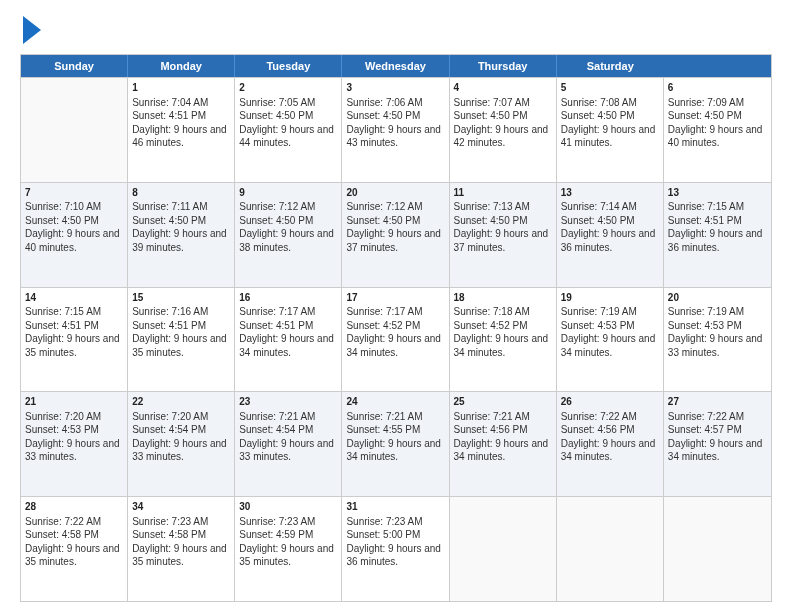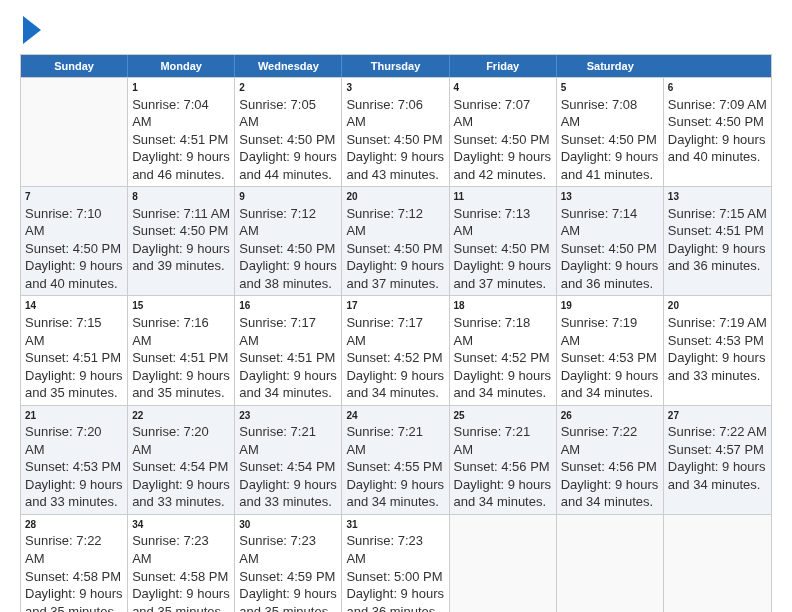--- a/index.html
+++ b/index.html
@@ -101,21 +101,21 @@
     .cal-cell.empty { background: #f9f9f9; }
     .cal-cell.alt-bg { background: #f0f4f8; }
     .day-num {
       font-size: 10px;
       font-weight: bold;
       color: #222;
       display: block;
       margin-bottom: 1px;
     }
     .cell-text {
-      font-size: 13px;
+      font-size: 10px;
       color: #333;
       line-height: 1.35;
       text-align: right;
     }
   </style>
 </head>
 <body>
 
 <div class="page">
   <div class="header">
@@ -129,23 +129,23 @@
     <div class="title-block">
       <div class="main-title"></div>
       <div class="subtitle"></div>
     </div>
   </div>
 
   <div class="calendar">
     <div class="cal-header" id="cal-header-row">
         <div class="cal-header-cell">Sunday</div>
         <div class="cal-header-cell">Monday</div>
+        <div class="cal-header-cell">Tuesday</div>
         <div class="cal-header-cell">Wednesday</div>
         <div class="cal-header-cell">Thursday</div>
-        <div class="cal-header-cell">Friday</div>
         <div class="cal-header-cell">Saturday</div>
       </div>
     <div class="cal-body" id="cal-body">
         <div class="cal-row">
           <div class="cal-cell empty"></div>
           <div class="cal-cell"><span class="day-num">1</span><span class="cell-text">Sunrise: 7:04 AM<br>Sunset: 4:51 PM<br>Daylight: 9 hours and 46 minutes.</span></div>
           <div class="cal-cell"><span class="day-num">2</span><span class="cell-text">Sunrise: 7:05 AM<br>Sunset: 4:50 PM<br>Daylight: 9 hours and 44 minutes.</span></div>
           <div class="cal-cell"><span class="day-num">3</span><span class="cell-text">Sunrise: 7:06 AM<br>Sunset: 4:50 PM<br>Daylight: 9 hours and 43 minutes.</span></div>
           <div class="cal-cell"><span class="day-num">4</span><span class="cell-text">Sunrise: 7:07 AM<br>Sunset: 4:50 PM<br>Daylight: 9 hours and 42 minutes.</span></div>
           <div class="cal-cell"><span class="day-num">5</span><span class="cell-text">Sunrise: 7:08 AM<br>Sunset: 4:50 PM<br>Daylight: 9 hours and 41 minutes.</span></div>

